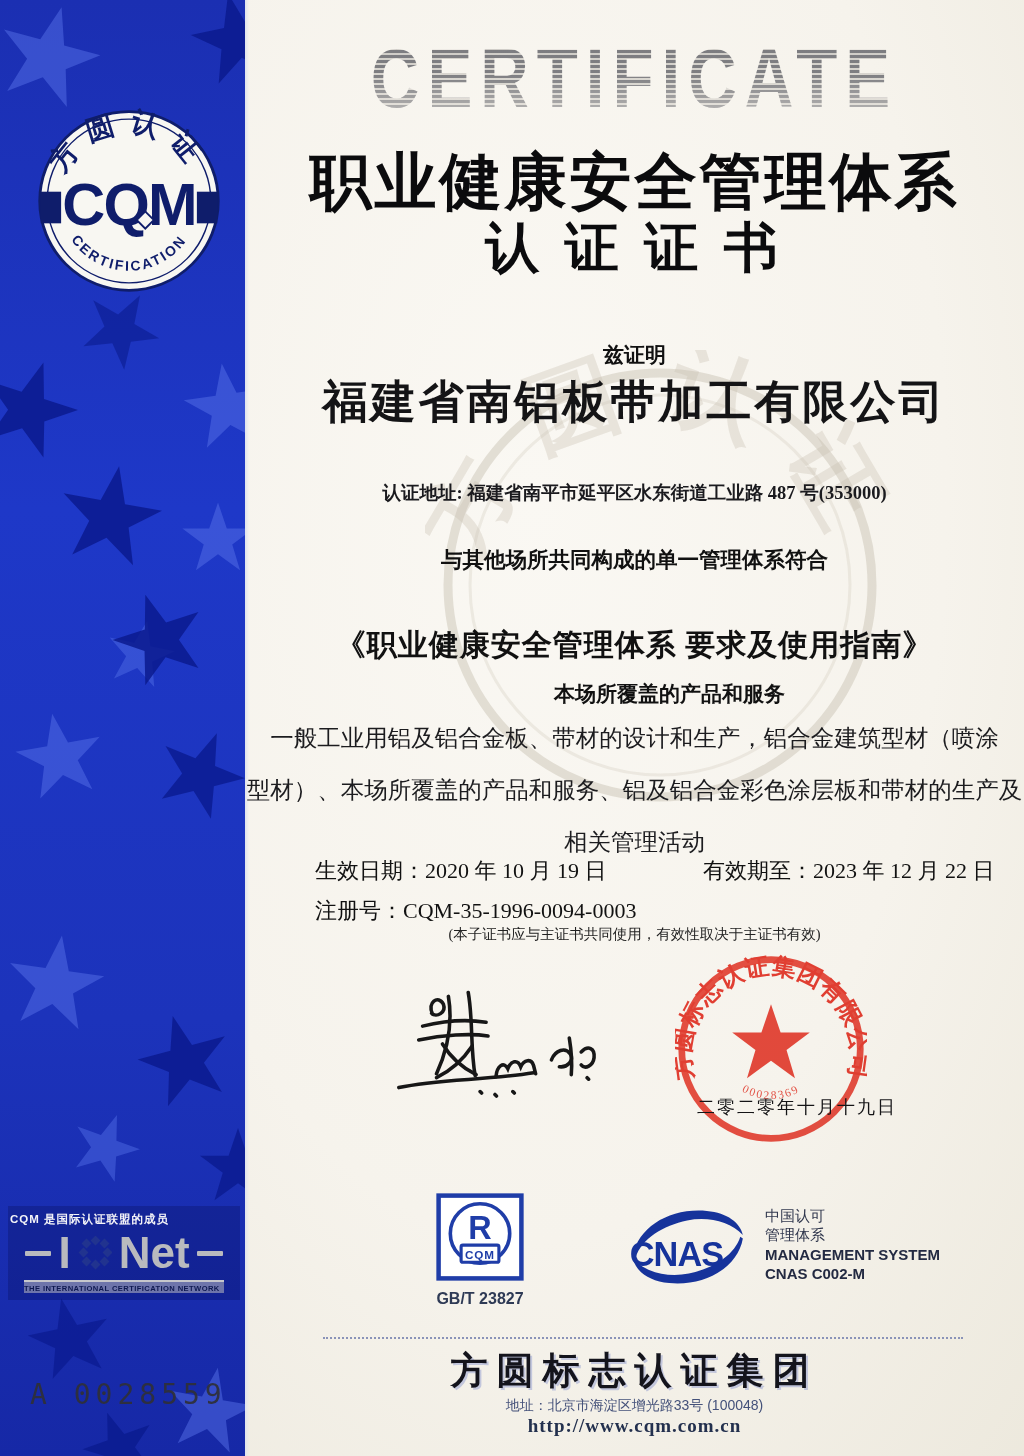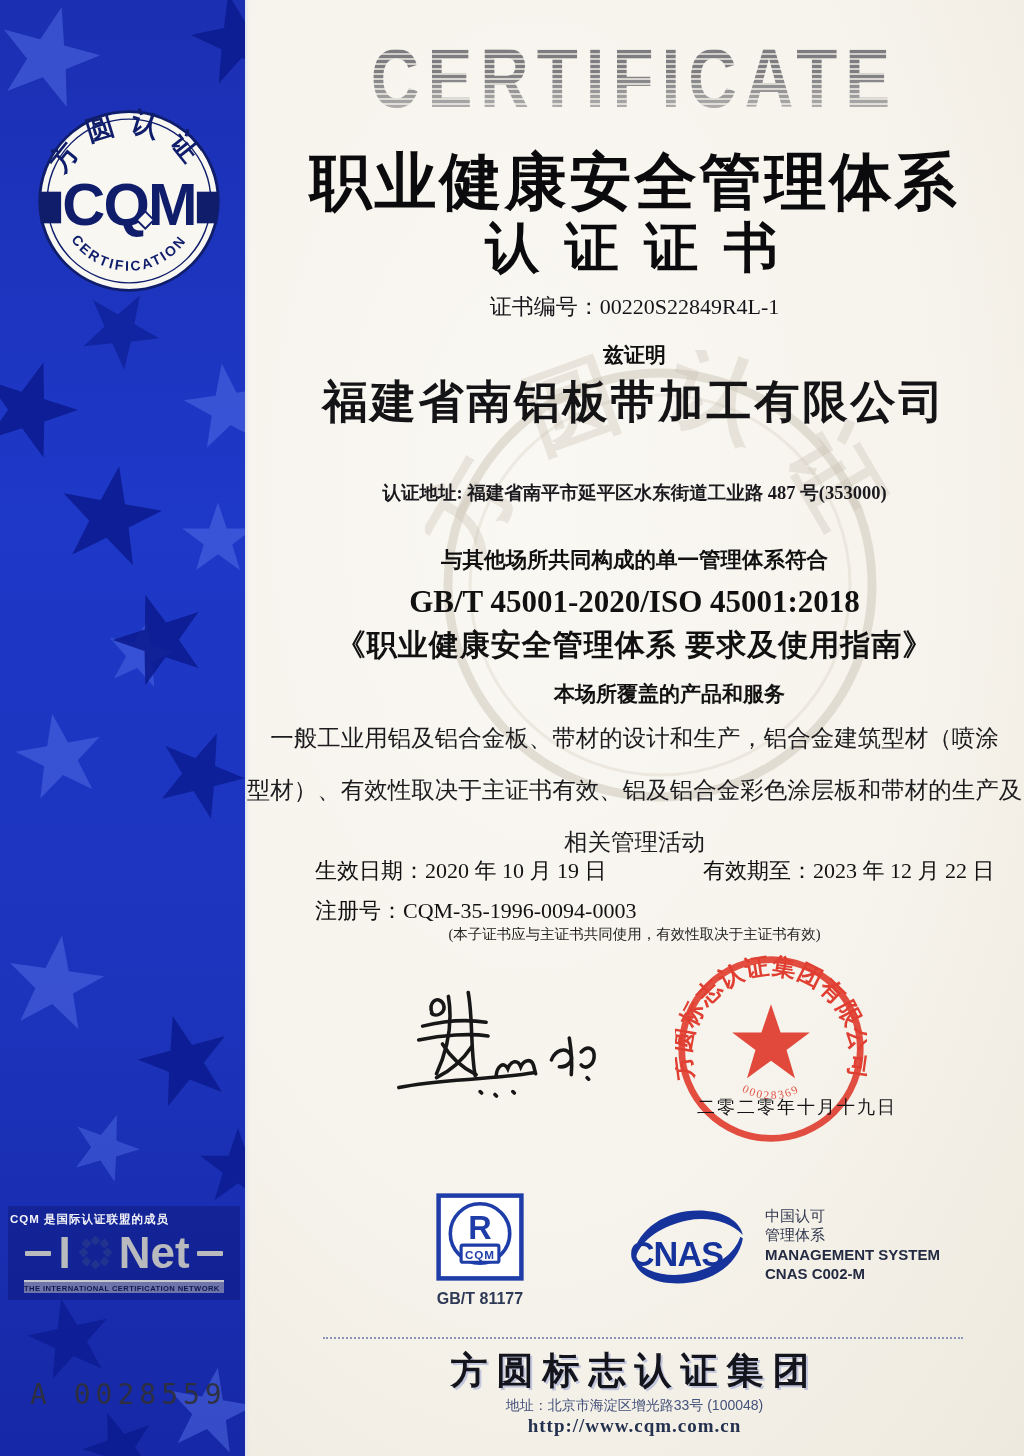--- a/index.html
+++ b/index.html
@@ -158,35 +158,31 @@
         </defs>
       <text font-size="92" font-weight="700" fill="rgba(200,192,178,0.35)" letter-spacing="34">
         <textPath href="#wmArc" startOffset="50%" text-anchor="middle">方圆认证</textPath>
       </text>
     </svg>
 
     <div class="c cert-head">CERTIFICATE</div>
     <div class="c title1">职业健康安全管理体系</div>
     <div class="c title2">认 证 证 书</div>
 
-    <div class="c certno">
-      <span>证书编号：</span><span>00220S22849R4L-1</span>
-    </div>
 
     <div class="c hereby">兹证明</div>
     <div class="c company">福建省南铝板带加工有限公司</div>
     <div class="c address">认证地址: 福建省南平市延平区水东街道工业路 487 号(353000)</div>
     <div class="c conform">与其他场所共同构成的单一管理体系符合</div>
-    <div class="c stdcode">GB/T 45001-2020/ISO 45001:2018</div>
     <div class="c stdname">《职业健康安全管理体系  要求及使用指南》</div>
     <div class="c scopehead">本场所覆盖的产品和服务</div>
 
     <div class="c scope">
       <div>一般工业用铝及铝合金板、带材的设计和生产，铝合金建筑型材（喷涂</div>
-      <div>型材）、有效性取决于主证书有效、铝及铝合金彩色涂层板和带材的生产及</div>
+      <div>型材）、本场所覆盖的产品和服务、铝及铝合金彩色涂层板和带材的生产及</div>
       <div>相关管理活动</div>
     </div>
 
     <div class="eff">
       <span>生效日期：</span><span>2020 年 10 月 19 日</span>
     </div>
     <div class="valid">
       <span>有效期至：</span><span>2023 年 12 月 22 日</span>
     </div>
     <div class="reg">
@@ -229,21 +225,21 @@
 
     <div class="issued">二零二零年十月十九日</div>
 
     <svg class="cqm-mark" width="90" height="90" viewBox="0 0 100 100">
       <rect x="4" y="4" width="92" height="92" fill="#fff" stroke="#1f3da8" stroke-width="5"></rect>
       <circle cx="50" cy="46" r="33" fill="none" stroke="#1f3da8" stroke-width="4"></circle>
       <text x="50" y="52" text-anchor="middle" font-family="Liberation Sans, DejaVu Sans, sans-serif" font-size="36" font-weight="800" fill="#1f3da8">R</text>
       <rect x="29" y="59" width="42" height="19" rx="2" fill="#fff" stroke="#1f3da8" stroke-width="3.5"></rect>
       <text x="50" y="74" text-anchor="middle" font-family="Liberation Sans, DejaVu Sans, sans-serif" font-size="13" font-weight="800" fill="#1f3da8" letter-spacing="1">CQM</text>
     </svg>
-    <div class="cqm-mark-caption">GB/T 81177</div>
+    <div class="cqm-mark-caption">GB/T 23827</div>
 
     <svg class="cnas-logo" width="120" height="86" viewBox="0 0 140 100">
       <path d="M6,60 C12,26 50,4 92,8 C116,10 131,22 134,36 C119,20 93,14 69,19 C41,25 16,40 9,62 Z" fill="#16339b"></path>
       <path d="M134,40 C128,74 90,96 48,92 C24,90 9,78 6,64 C21,80 47,86 71,81 C99,75 124,60 131,38 Z" fill="#16339b"></path>
       <text x="2" y="72" font-family="Liberation Sans, DejaVu Sans, sans-serif" font-size="40" font-weight="800" fill="#16339b" letter-spacing="-1">CNAS</text>
     </svg>
     <div class="cnas-text">
       <div>中国认可</div>
       <div>管理体系</div>
       <div class="en">MANAGEMENT SYSTEM</div>

